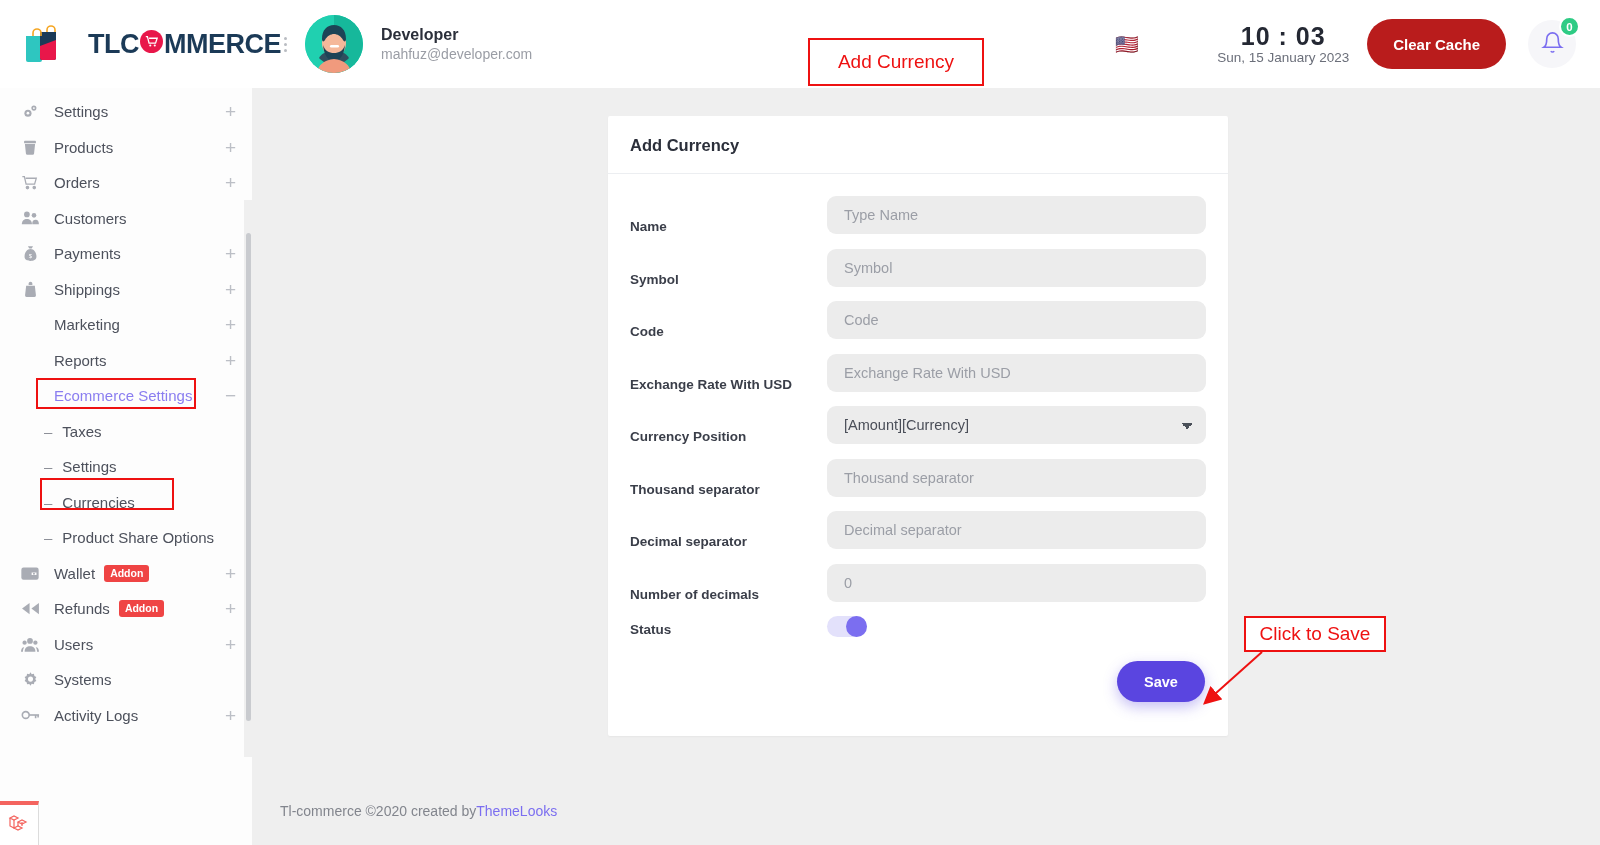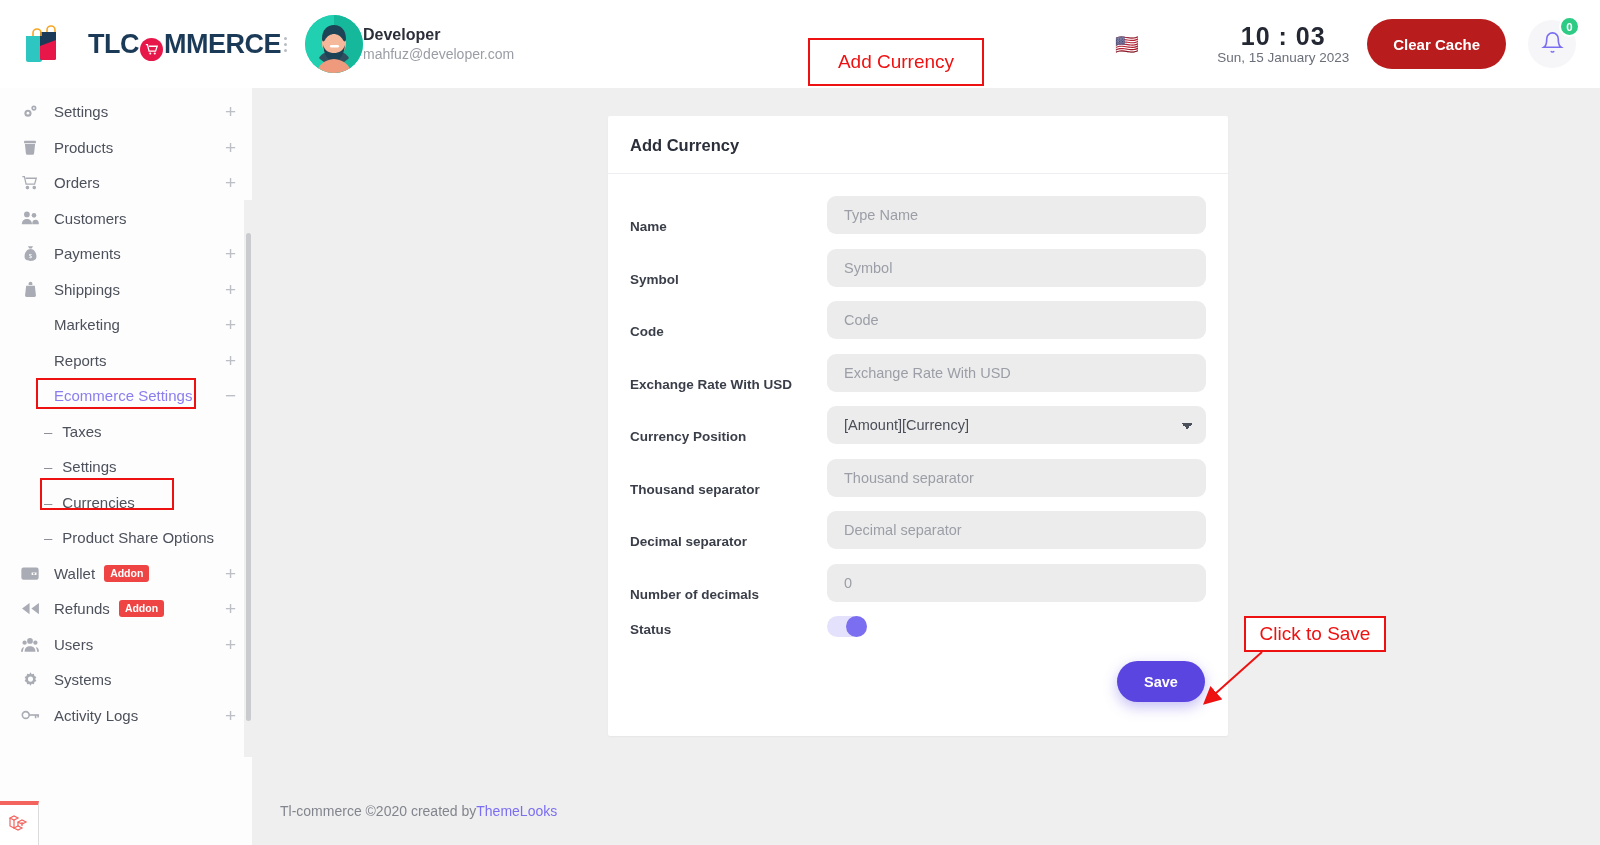--- a/index.html
+++ b/index.html
@@ -15,37 +15,37 @@
   .header {
     position: absolute; top: 0; left: 0; width: 1600px; height: 88px;
     background: #ffffff; display: flex; align-items: center;
     z-index: 20;
   }
   .logo-wrap { display: flex; align-items: center; padding-left: 20px; width: 262px; }
   .logo-mark { width: 44px; height: 44px; position: relative; }
   .logo-divider { width: 2px; height: 38px; background: #d8dde3; margin: 0 14px 0 10px; }
   .logo-text {
     font-size: 27px; font-weight: bold; color: #1b3a57; letter-spacing: -0.5px;
-    display: flex; align-items: flex-end;
+    display: flex; align-items: flex-start;
   }
   .logo-o {
     display: inline-flex; align-items: center; justify-content: center;
     width: 23px; height: 23px; border-radius: 50%;
     background: #e8174a; margin: 0 1px; position: relative; top: 1px;
   }
   .dots-menu {
     display: flex; flex-direction: column; gap: 3px; margin-left: 22px; cursor: pointer;
   }
   .dots-menu i { display: block; width: 3px; height: 3px; border-radius: 50%; background: #b9bcc2; }
 
   .avatar {
     width: 58px; height: 58px; border-radius: 50%; margin-left: 18px;
     background: #20d0b0; overflow: hidden; position: relative; flex: none;
   }
-  .user-block { margin-left: 0; }
+  .user-block { margin-left: 18px; }
   .user-name { font-size: 16px; font-weight: bold; color: #2b2f3a; line-height: 1.35; }
   .user-mail { font-size: 14px; color: #9a9da5; line-height: 1.35; }
 
   .header-right {
     margin-left: auto; display: flex; align-items: center; padding-right: 24px; gap: 0;
   }
   .flag-icon { font-size: 19px; margin-right: 78px; line-height: 1; }
   .clock-block { text-align: center; margin-right: 18px; }
   .clock-time { font-size: 25px; font-weight: bold; color: #242833; letter-spacing: 1px; line-height: 1.15; }
   .clock-date { font-size: 13.5px; color: #6b6f7a; line-height: 1.2; }

